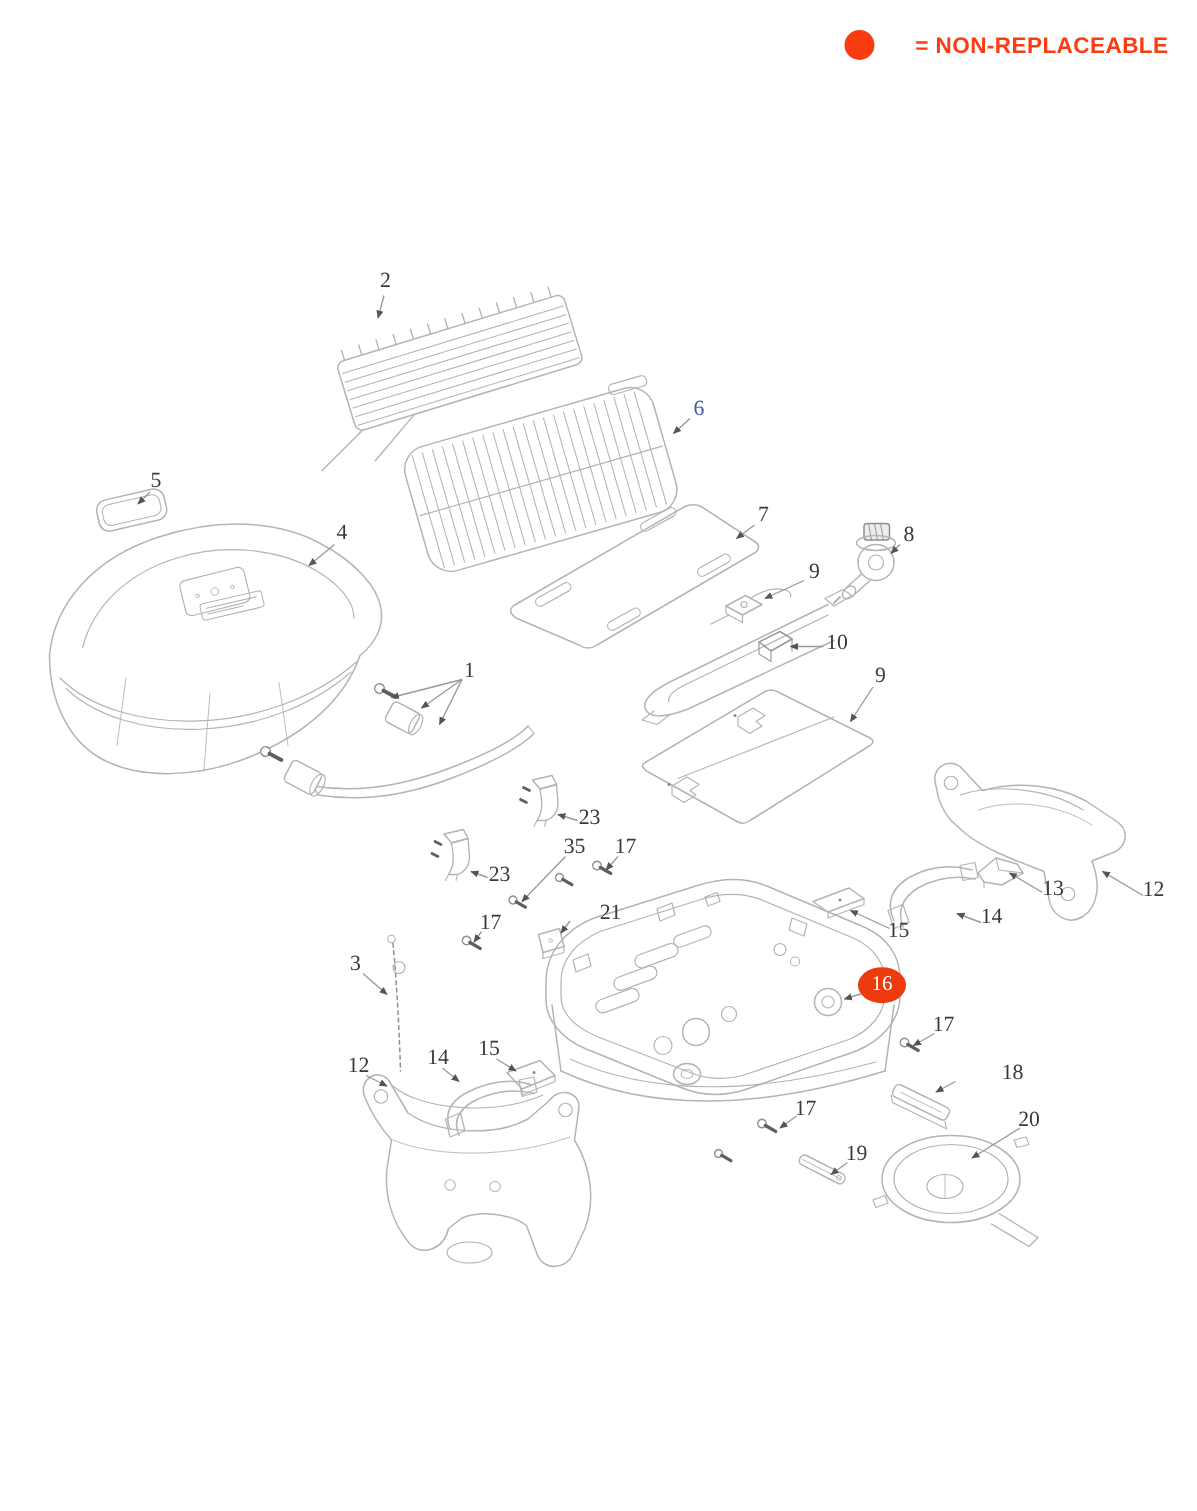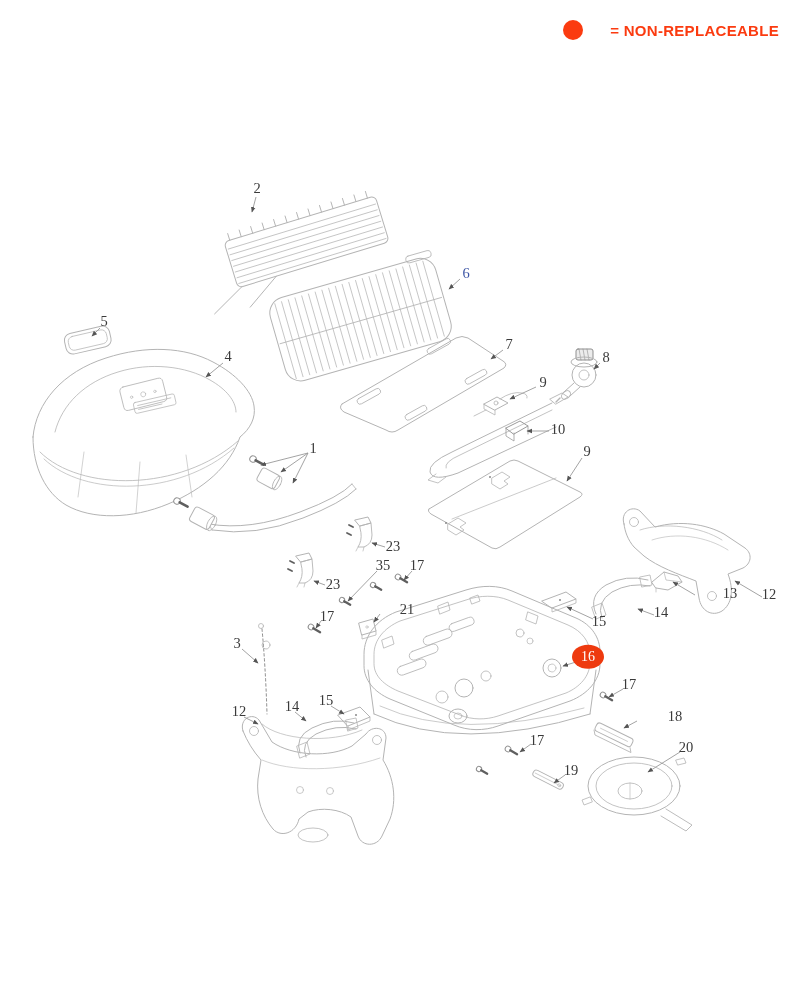--- a/index.html
+++ b/index.html
@@ -375,21 +375,21 @@
       <div class="part-label plain" style="left: 558px; top: 430px; text-align: center;">10</div>
       <div class="part-label plain" style="left: 587px; top: 452px;">9</div>
       <div class="part-label plain" style="left: 313px; top: 449px;">1</div>
       <div class="part-label plain" style="left: 393px; top: 547px;">23</div>
       <div class="part-label plain" style="left: 383px; top: 566px;">35</div>
       <div class="part-label plain" style="left: 417px; top: 566px;">17</div>
       <div class="part-label plain" style="left: 333px; top: 585px;">23</div>
       <div class="part-label plain" style="left: 407px; top: 610px;">21</div>
       <div class="part-label plain" style="left: 327px; top: 617px;">17</div>
       <div class="part-label plain" style="left: 769px; top: 595px;">12</div>
-      <div class="part-label plain" style="left: 730px; top: 594px;">13</div>
+      <div class="part-label plain" style="left: 702px; top: 594px;">13</div>
       <div class="part-label plain" style="left: 661px; top: 613px;">14</div>
       <div class="part-label plain" style="left: 599px; top: 622px;">15</div>
       <div class="part-label badge" style="left: 588px; top: 658px;">16</div>
       <div class="part-label plain" style="left: 237px; top: 644px;">3</div>
       <div class="part-label plain" style="left: 629px; top: 685px;">17</div>
       <div class="part-label plain" style="left: 675px; top: 717px;">18</div>
       <div class="part-label plain" style="left: 239px; top: 712px;">12</div>
       <div class="part-label plain" style="left: 292px; top: 707px;">14</div>
       <div class="part-label plain" style="left: 326px; top: 701px;">15</div>
       <div class="part-label plain" style="left: 537px; top: 741px;">17</div>

